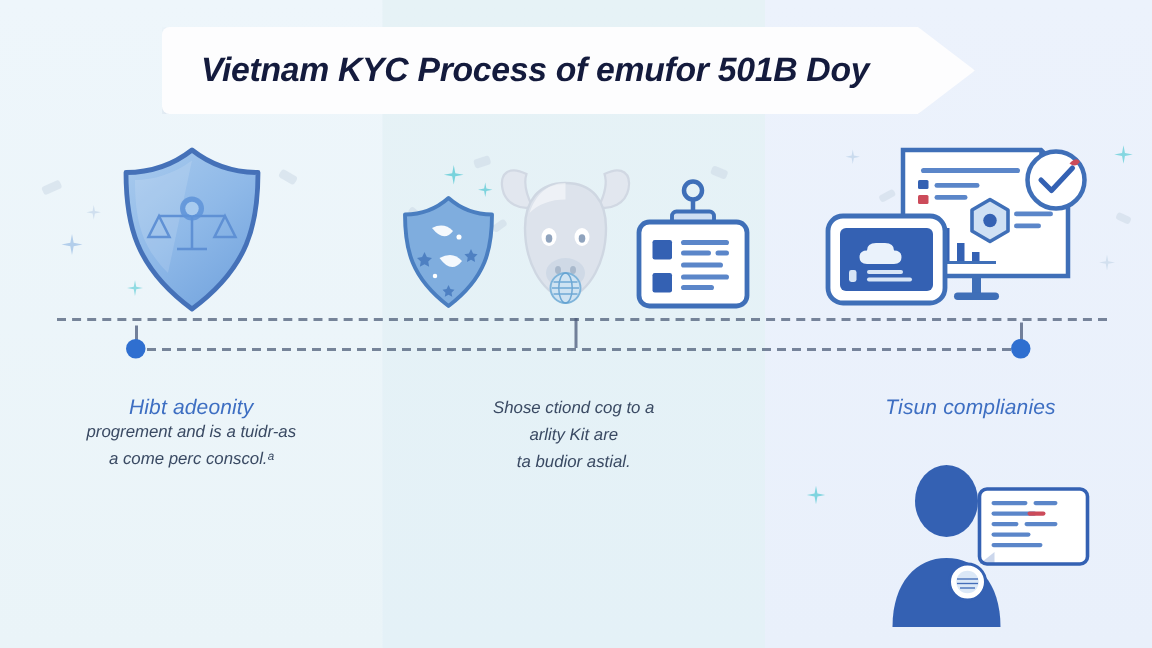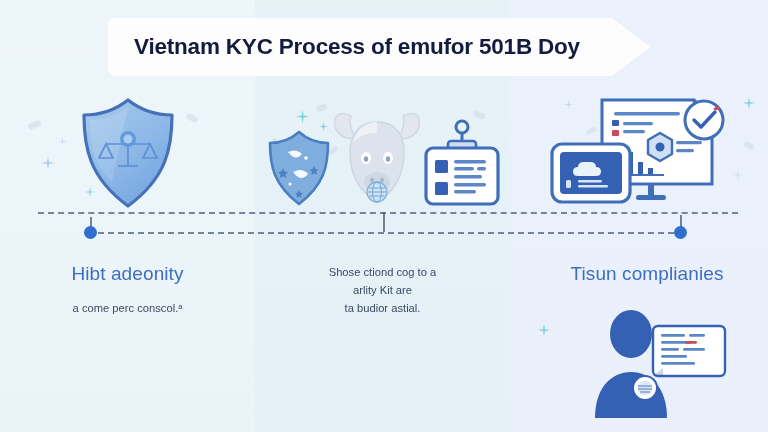--- a/index.html
+++ b/index.html
@@ -13,20 +13,21 @@
     font-family: "Liberation Sans", sans-serif;
     background: #eef4fb;
   }
 
   #canvas {
     position: relative;
     width: 768px;
     height: 432px;
     overflow: hidden;
     background: linear-gradient(160deg, #eef5fc 0%, #e9f2fb 40%, #edf4fc 100%);
+    font-style: italic;
   }
 
   
   .band {
     position: absolute;
     top: 0;
     bottom: 0;
   }
   .band-left   { left: 0;     width: 255px; background: linear-gradient(180deg,#eef6fb 0%, #eaf4f8 100%); }
   .band-middle { left: 255px; width: 255px; background: linear-gradient(180deg,#e6f2f6 0%, #e4f1f7 100%); }
@@ -110,24 +111,23 @@
     position: absolute;
     top: 263px;
     text-align: center;
     padding: 0 18px;
     box-sizing: border-box;
   }
   .col-1 { left: 0;     width: 255px; }
   .col-2 { left: 255px; width: 255px; }
   .col-3 { left: 518px; width: 258px; text-align: center; }
   .col-heading {
-    font-size: 19px;
+    font-size: 14px;
     color: #3d6ec2;
     letter-spacing: 0.1px;
-    margin-bottom: 14px;
     white-space: nowrap;
   }
   .col-body {
     font-size: 11.2px;
     line-height: 1.62;
     color: #3a4a63;
   }
 
   
   #person-illustration {
@@ -331,20 +331,21 @@
     <div class="tick" id="tick-left"></div>
     <div class="tick" id="tick-mid"></div>
     <div class="tick" id="tick-right"></div>
     <div class="timeline-dot" id="dot-left"></div>
     <div class="timeline-dot" id="dot-right"></div>
   </div>
 
   <div class="col col-1">
     <div class="col-heading">Hibt adeonity</div>
     <div class="col-body">
+      <div>progrement and is a tuidr-as</div>
       <div>a come perc conscol.ᵃ</div>
     </div>
   </div>
 
   <div class="col col-2">
     <div class="col-body">
       <div>Shose ctiond cog to a</div>
       <div>arlity Kit are</div>
       <div>ta budior astial.</div>
     </div>

